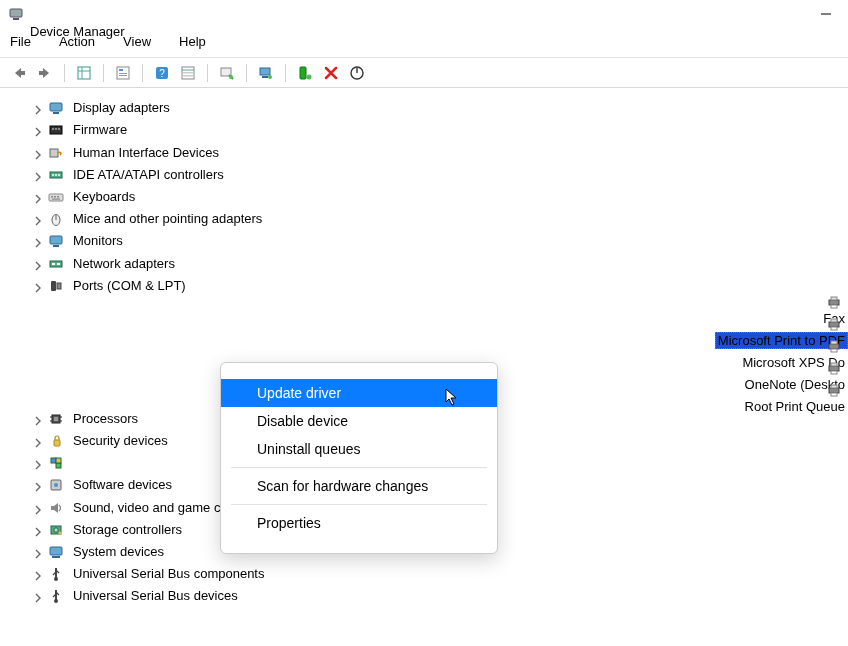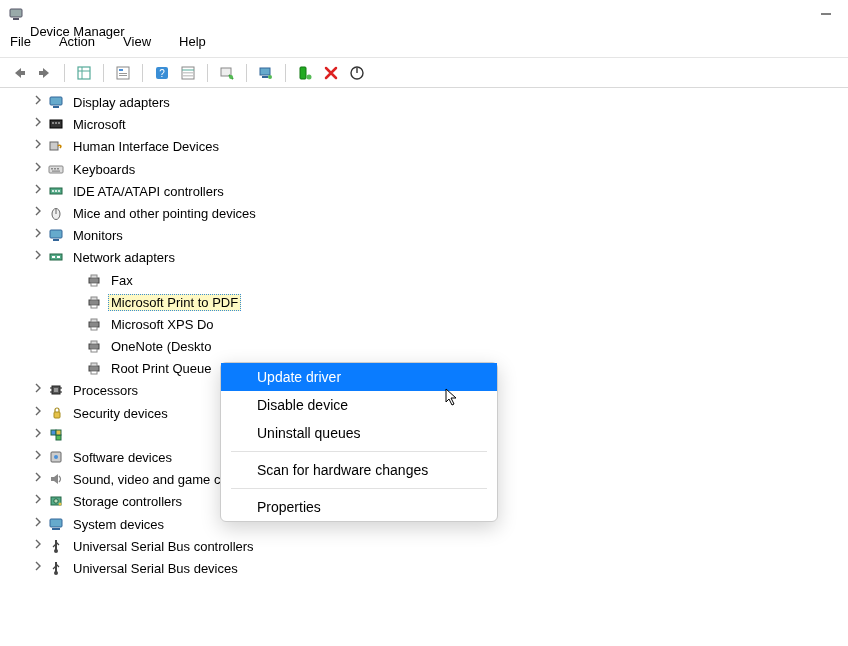--- a/index.html
+++ b/index.html
@@ -56,58 +56,58 @@
   }
   .toolbar .sep {
     width: 1px; height: 18px; background: #d0d0d0;
     margin: 0 6px;
   }
   .tree {
     padding: 6px 0 0 0;
   }
   .node {
     display: flex;
-    align-items: flex-start;
+    align-items: flex-end;
     height: 22.2px;
     padding-left: 10px;
     white-space: nowrap;
   }
   .node.level0 { padding-left: 32px; }
-  .node.level1 { padding-left: 70px; }
+  .node.level1 { padding-left: 52px; flex-direction: column; }
   .chev {
     width: 12px; height: 12px;
     display: inline-flex; align-items: center; justify-content: center;
     margin-right: 4px;
     color: #555;
   }
   .chev.blank { visibility: hidden; }
   .nicon {
     width: 16px; height: 16px;
     margin-right: 6px;
     display: inline-flex; align-items: center; justify-content: center;
     flex: 0 0 16px;
   }
   .nlabel {
     padding: 1px 3px;
   }
   .node.selected .nlabel {
-    background: #fef9c3;
+    background: #1d4ed8;
     border: 1px dotted #3a8ed6;
     padding: 0 2px;
   }
   .context-menu {
     position: absolute;
     left: 220px;
     top: 362px;
     width: 278px;
     background: #fff;
     border: 1px solid #ccc;
     border-radius: 6px;
     box-shadow: 0 6px 20px rgba(0,0,0,0.18);
-    padding: 0 0;
+    padding: 16px 0;
     font-size: 14px;
   }
   .cm-item {
     padding: 6px 36px;
   }
   .cm-item.highlight {
     background: #0a7cff;
     color: #fff;
   }
   .cm-sep {
@@ -253,35 +253,51 @@
         </svg>
       </span>
       <span class="nicon">
         <svg width="16" height="16" viewBox="0 0 16 16">
           <rect x="2" y="4" width="12" height="8" fill="#333" stroke="#000"></rect>
           <rect x="4" y="6" width="2" height="2" fill="#888"></rect>
           <rect x="7" y="6" width="2" height="2" fill="#888"></rect>
           <rect x="10" y="6" width="2" height="2" fill="#888"></rect>
         </svg>
       </span>
-      <span class="nlabel">Microsoft</span>
+      <span class="nlabel">Firmware</span>
     </div>
     <div class="node level0">
       <span class="chev">
         <svg width="10" height="10" viewBox="0 0 10 10">
           <path d="M3 1 L7 5 L3 9" stroke="#666" stroke-width="1.4" fill="none"></path>
         </svg>
       </span>
       <span class="nicon">
         <svg width="16" height="16" viewBox="0 0 16 16">
           <rect x="2" y="4" width="8" height="8" fill="#ccc" stroke="#666"></rect>
           <path d="M10 8 C12 6 14 8 12 10" stroke="#c80" stroke-width="1.5" fill="none"></path>
         </svg>
       </span>
       <span class="nlabel">Human Interface Devices</span>
+    </div>
+    <div class="node level0">
+      <span class="chev">
+        <svg width="10" height="10" viewBox="0 0 10 10">
+          <path d="M3 1 L7 5 L3 9" stroke="#666" stroke-width="1.4" fill="none"></path>
+        </svg>
+      </span>
+      <span class="nicon">
+        <svg width="16" height="16" viewBox="0 0 16 16">
+          <rect x="2" y="5" width="12" height="6" fill="#5a8" stroke="#264"></rect>
+          <circle cx="5" cy="8" r="1" fill="#fff"></circle>
+          <circle cx="8" cy="8" r="1" fill="#fff"></circle>
+          <circle cx="11" cy="8" r="1" fill="#fff"></circle>
+        </svg>
+      </span>
+      <span class="nlabel">IDE ATA/ATAPI controllers</span>
     </div>
     <div class="node level0">
       <span class="chev">
         <svg width="10" height="10" viewBox="0 0 10 10">
           <path d="M3 1 L7 5 L3 9" stroke="#666" stroke-width="1.4" fill="none"></path>
         </svg>
       </span>
       <span class="nicon">
         <svg width="16" height="16" viewBox="0 0 16 16">
           <rect x="1" y="5" width="14" height="7" rx="1" fill="#ddd" stroke="#888"></rect>
@@ -294,41 +310,25 @@
       <span class="nlabel">Keyboards</span>
     </div>
     <div class="node level0">
       <span class="chev">
         <svg width="10" height="10" viewBox="0 0 10 10">
           <path d="M3 1 L7 5 L3 9" stroke="#666" stroke-width="1.4" fill="none"></path>
         </svg>
       </span>
       <span class="nicon">
         <svg width="16" height="16" viewBox="0 0 16 16">
-          <rect x="2" y="5" width="12" height="6" fill="#5a8" stroke="#264"></rect>
-          <circle cx="5" cy="8" r="1" fill="#fff"></circle>
-          <circle cx="8" cy="8" r="1" fill="#fff"></circle>
-          <circle cx="11" cy="8" r="1" fill="#fff"></circle>
-        </svg>
-      </span>
-      <span class="nlabel">IDE ATA/ATAPI controllers</span>
-    </div>
-    <div class="node level0">
-      <span class="chev">
-        <svg width="10" height="10" viewBox="0 0 10 10">
-          <path d="M3 1 L7 5 L3 9" stroke="#666" stroke-width="1.4" fill="none"></path>
-        </svg>
-      </span>
-      <span class="nicon">
-        <svg width="16" height="16" viewBox="0 0 16 16">
           <ellipse cx="8" cy="9" rx="4" ry="5.5" fill="#eee" stroke="#666"></ellipse>
           <line x1="8" y1="4" x2="8" y2="9" stroke="#666"></line>
         </svg>
       </span>
-      <span class="nlabel">Mice and other pointing devices</span>
+      <span class="nlabel">Mice and other pointing adapters</span>
     </div>
     <div class="node level0">
       <span class="chev">
         <svg width="10" height="10" viewBox="0 0 10 10">
           <path d="M3 1 L7 5 L3 9" stroke="#666" stroke-width="1.4" fill="none"></path>
         </svg>
       </span>
       <span class="nicon">
         <svg width="16" height="16" viewBox="0 0 16 16">
           <rect x="2" y="3" width="12" height="8" rx="1" fill="#6ac" stroke="#369"></rect>
@@ -344,20 +344,34 @@
         </svg>
       </span>
       <span class="nicon">
         <svg width="16" height="16" viewBox="0 0 16 16">
           <rect x="2" y="5" width="12" height="6" fill="#5a8" stroke="#264"></rect>
           <rect x="4" y="7" width="3" height="2" fill="#fff"></rect>
           <rect x="9" y="7" width="3" height="2" fill="#fff"></rect>
         </svg>
       </span>
       <span class="nlabel">Network adapters</span>
+    </div>
+    <div class="node level0">
+      <span class="chev">
+        <svg width="10" height="10" viewBox="0 0 10 10">
+          <path d="M3 1 L7 5 L3 9" stroke="#666" stroke-width="1.4" fill="none"></path>
+        </svg>
+      </span>
+      <span class="nicon">
+        <svg width="16" height="16" viewBox="0 0 16 16">
+          <rect x="3" y="3" width="5" height="10" rx="1" fill="#444"></rect>
+          <rect x="9" y="5" width="4" height="6" fill="#888" stroke="#444"></rect>
+        </svg>
+      </span>
+      <span class="nlabel">Ports (COM &amp; LPT)</span>
     </div>
     <div class="node level1">
       <span class="chev blank"></span>
       <span class="nicon">
         <svg width="16" height="16" viewBox="0 0 16 16">
           <rect x="3" y="6" width="10" height="5" fill="#888" stroke="#444"></rect>
           <rect x="5" y="3" width="6" height="3" fill="#ddd" stroke="#888"></rect>
           <rect x="5" y="11" width="6" height="3" fill="#fff" stroke="#888"></rect>
         </svg>
       </span>
@@ -516,21 +530,21 @@
           <path d="M3 1 L7 5 L3 9" stroke="#666" stroke-width="1.4" fill="none"></path>
         </svg>
       </span>
       <span class="nicon">
         <svg width="16" height="16" viewBox="0 0 16 16">
           <rect x="7" y="2" width="2" height="10" fill="#444"></rect>
           <circle cx="8" cy="13" r="2" fill="#444"></circle>
           <path d="M8 4 l3 3 M8 6 l-3 3" stroke="#444" stroke-width="1.2" fill="none"></path>
         </svg>
       </span>
-      <span class="nlabel">Universal Serial Bus controllers</span>
+      <span class="nlabel">Universal Serial Bus components</span>
     </div>
     <div class="node level0">
       <span class="chev">
         <svg width="10" height="10" viewBox="0 0 10 10">
           <path d="M3 1 L7 5 L3 9" stroke="#666" stroke-width="1.4" fill="none"></path>
         </svg>
       </span>
       <span class="nicon">
         <svg width="16" height="16" viewBox="0 0 16 16">
           <rect x="7" y="2" width="2" height="10" fill="#444"></rect>

